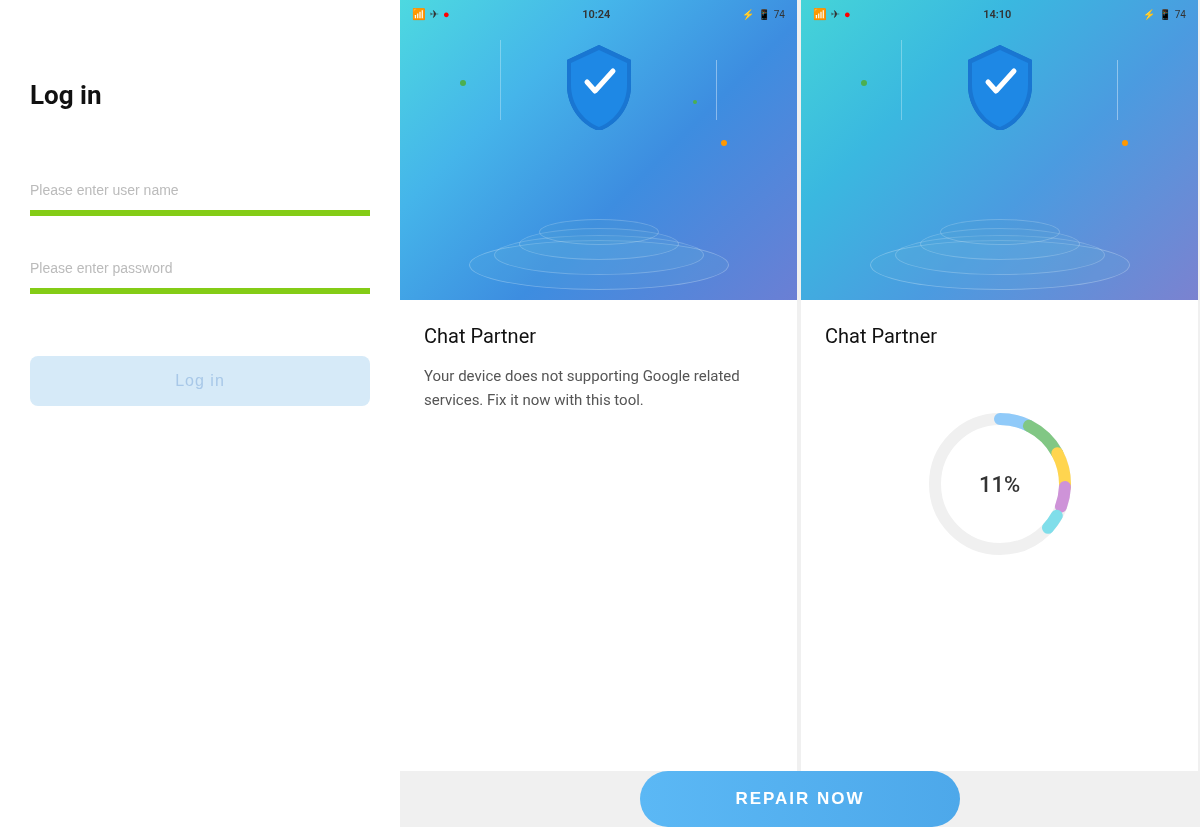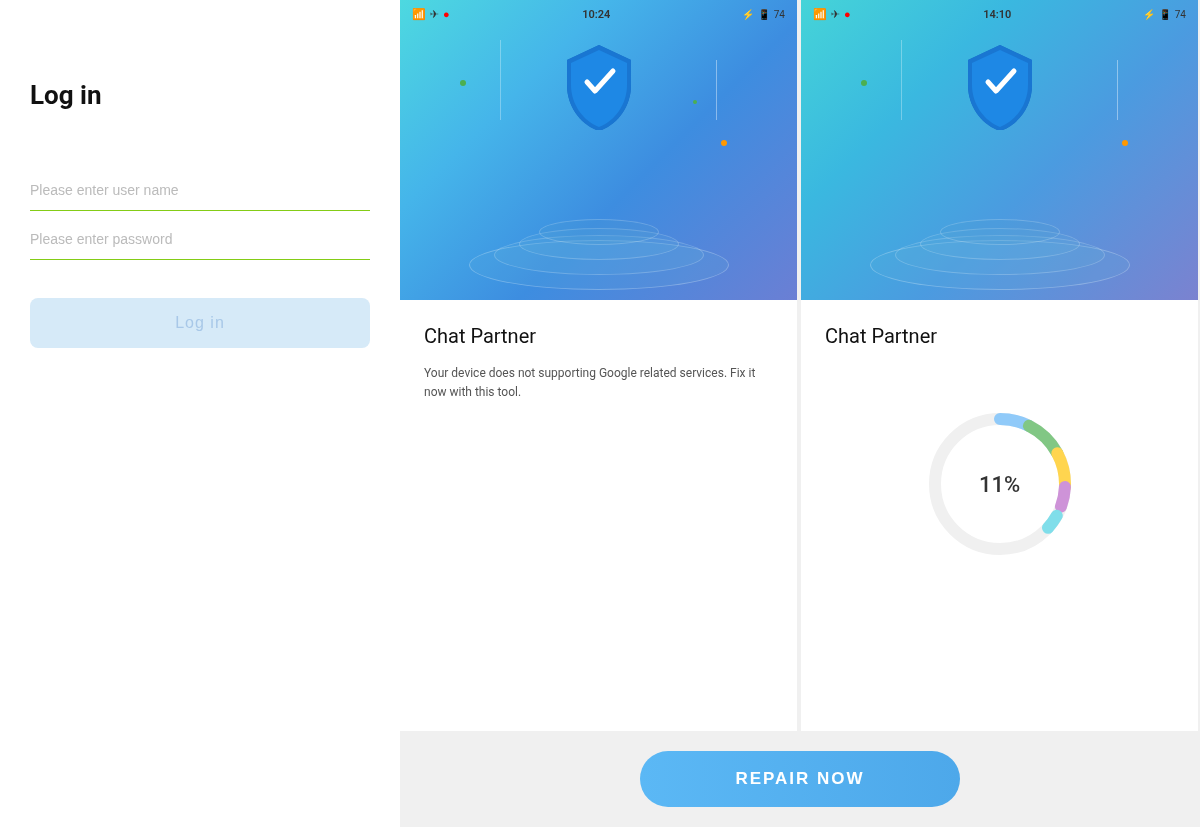--- a/index.html
+++ b/index.html
@@ -31,27 +31,27 @@
     }
 
     .login-form {
       display: flex;
       flex-direction: column;
       gap: 0;
     }
 
     .input-field {
       border: none;
-      border-bottom: 1px solid #84cc16;
+      border-bottom: 6px solid #84cc16;
       padding: 12px 0;
       font-size: 14px;
       color: #999;
       outline: none;
       background: transparent;
-      margin-bottom: 8px;
+      margin-bottom: 32px;
       width: 100%;
     }
 
     .input-field::placeholder {
       color: #bbb;
     }
 
     .login-button {
       background: #d6eaf8;
       color: #a8c8e8;
@@ -144,21 +144,21 @@
     }
 
     .app-title {
       font-size: 20px;
       font-weight: 400;
       color: #111;
       margin-bottom: 16px;
     }
 
     .app-description {
-      font-size: 12px;
+      font-size: 15px;
       color: #555;
       line-height: 1.6;
       flex: 1;
     }
 
     
     .progress-container {
       display: flex;
       flex-direction: column;
       align-items: flex-start;
@@ -191,21 +191,20 @@
       text-align: center;
       color: #888;
       font-size: 13px;
       line-height: 1.5;
       margin-top: 16px;
     }
 
     
     .bottom-area {
       background: #f0f0f0;
-      padding: 20px;
       display: flex;
       justify-content: center;
     }
 
     .repair-button {
       background: linear-gradient(90deg, #5bb8f5, #4da8ea);
       color: white;
       border: none;
       border-radius: 30px;
       padding: 18px 60px;

